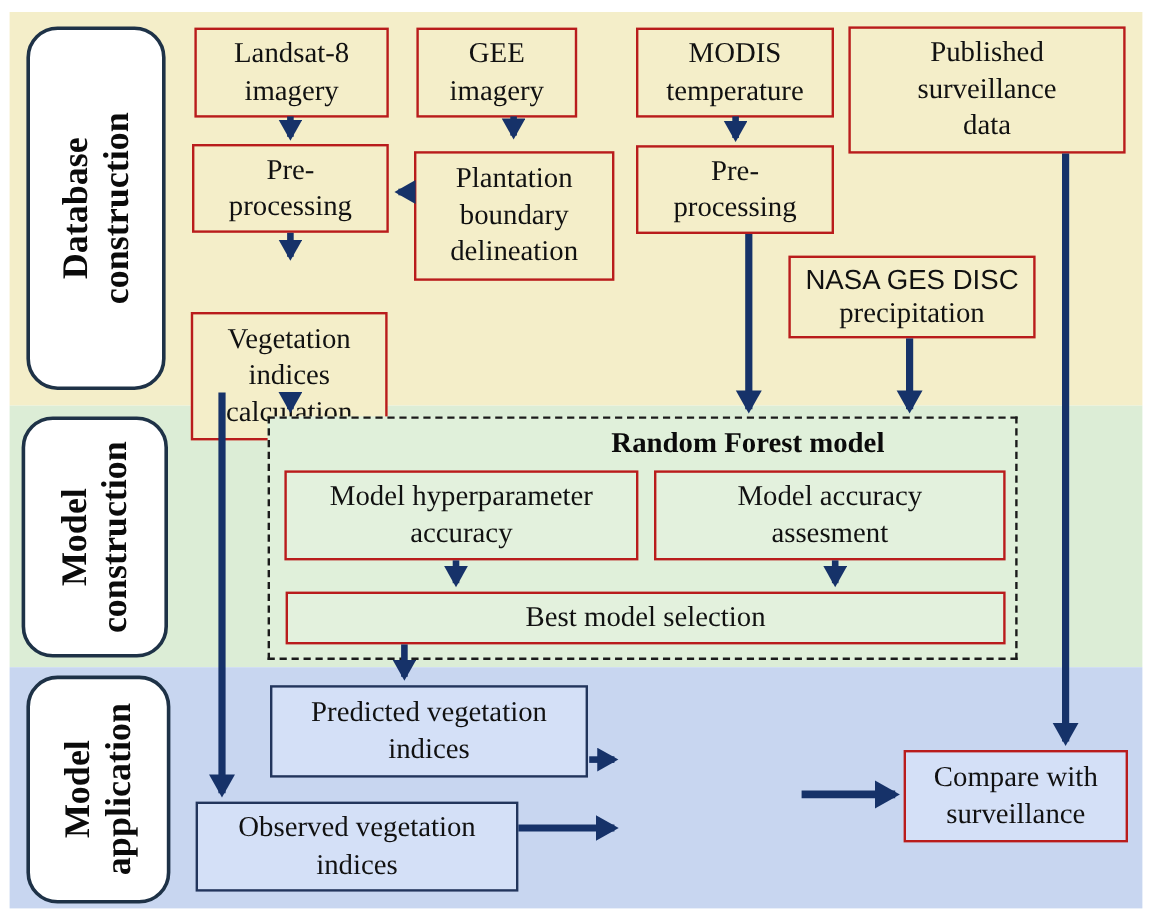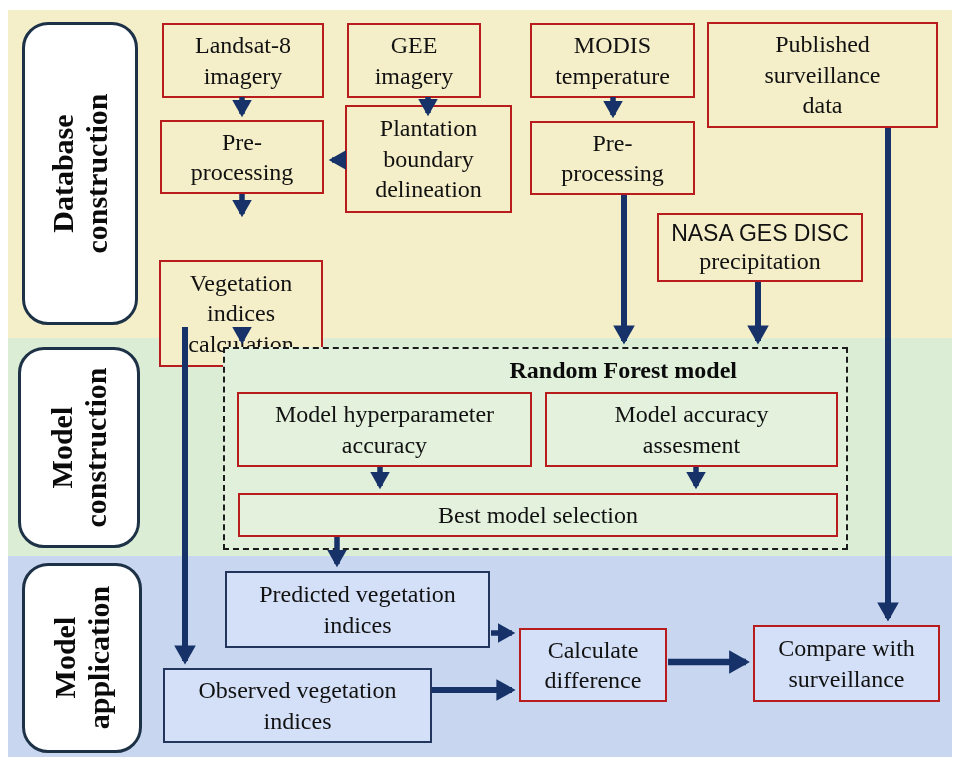--- a/index.html
+++ b/index.html
@@ -82,21 +82,21 @@
 imagery</div>
   <div class="box ybox" style="left:347px; top:23px;  width:134px; height:75px;">GEE
 imagery</div>
   <div class="box ybox" style="left:530px; top:23px;  width:165px; height:75px;">MODIS
 temperature</div>
   <div class="box ybox" style="left:707px; top:22px;  width:231px; height:106px;">Published
 surveillance
 data</div>
   <div class="box ybox" style="left:160px; top:120px; width:164px; height:74px;">Pre-
 processing</div>
-  <div class="box ybox" style="left:345px; top:105px; width:167px; height:108px;">Plantation
+  <div class="box ybox" style="left:345px; top:126px; width:167px; height:108px;">Plantation
 boundary
 delineation</div>
   <div class="box ybox" style="left:530px; top:121px; width:165px; height:74px;">Pre-
 processing</div>
   <div class="box ybox nasa" style="left:657px; top:213px; width:206px; height:69px;">
     <span class="sans">NASA GES DISC</span>
     <span class="serifline">precipitation</span>
   </div>
   <div class="box ybox" style="left:159px; top:220px; width:164px; height:107px;margin-top:40px;">Vegetation
 indices
@@ -107,22 +107,20 @@
   <div class="box gbox" style="left:237px; top:392px; width:295px; height:75px;">Model hyperparameter
 accuracy</div>
   <div class="box gbox" style="left:545px; top:392px; width:293px; height:75px;">Model accuracy
 assesment</div>
   <div class="box gbox" style="left:238px; top:493px; width:600px; height:44px;">Best model selection</div>
 
   <div class="box bbox navyborder" style="left:225px; top:571px; width:265px; height:77px;">Predicted vegetation
 indices</div>
   <div class="box bbox navyborder" style="left:163px; top:668px; width:269px; height:75px;">Observed vegetation
 indices</div>
-  <div class="box bbox" style="left:519px; top:628px; width:148px; height:74px;">Calculate
-difference</div>
   <div class="box bbox" style="left:753px; top:625px; width:187px; height:77px;">Compare with
 surveillance</div>
 
   <svg class="overlay" viewBox="0 0 963 767">
     <defs>
       <marker id="ah" markerWidth="3.6" markerHeight="3.8" refX="2.6" refY="1.8" orient="auto" markerUnits="strokeWidth">
         <path d="M0,0 L3.2,1.8 L0,3.6 z" fill="#163269"></path>
       </marker>
     </defs>
     <line x1="242" y1="97" x2="242" y2="114" stroke-width="5.5" marker-end="url(#ah)"></line>

